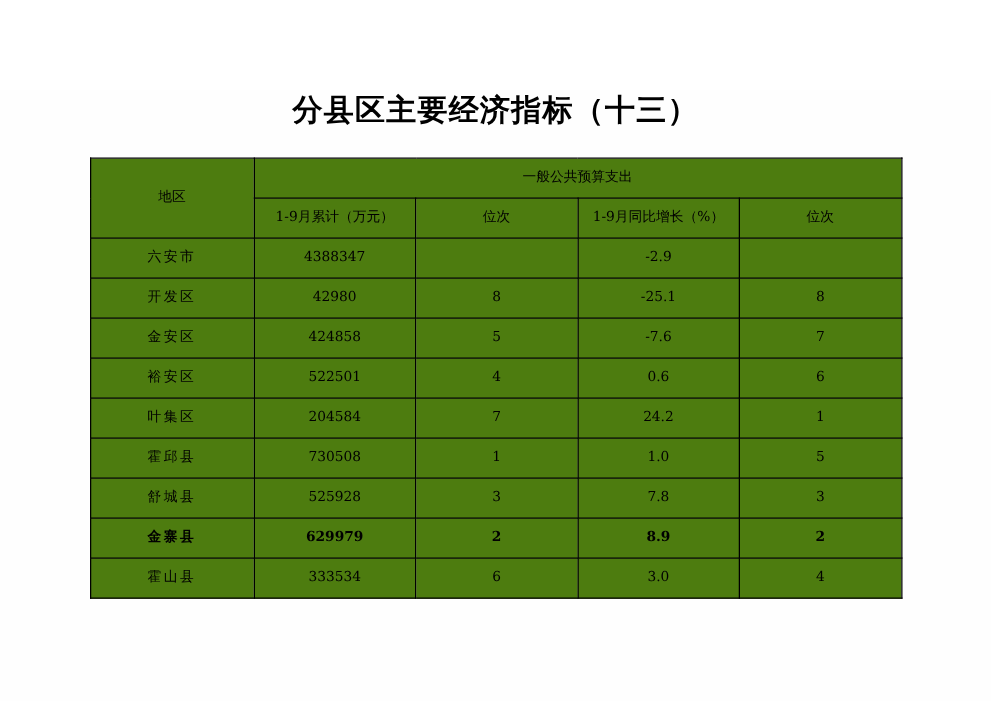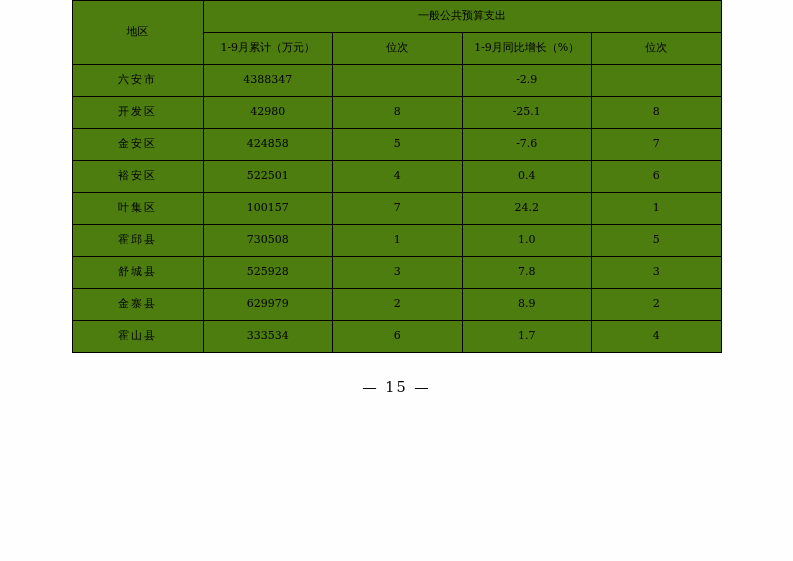--- a/index.html
+++ b/index.html
@@ -61,39 +61,40 @@
     font-size: 15px;
   }
   th.sub-amount { width: 165px; }
   th.sub-rank1 { width: 85px; }
   th.sub-growth { width: 185px; }
   th.sub-rank2 { width: 85px; }
   td.region {
     letter-spacing: 2px;
   }
   tr.bold-row td {
-    font-weight: normal;
+    font-weight: bold;
   }
   .num {
     font-family: "DejaVu Serif", "Liberation Serif", serif;
     margin-left: 42px;
   }
   .page-number {
     text-align: center;
     margin-top: 26px;
     font-size: 14.5px;
     letter-spacing: 2px;
     font-family: "DejaVu Serif", "Liberation Serif", serif;
   }
 </style>
 </head>
 <body>
 
 <div class="page">
 
+  <div class="doc-title">分县区主要经济指标（十三）</div>
 
   <div class="table-wrap">
     <table class="main">
       <thead>
         <tr>
           <th class="region-head" rowspan="2">地区</th>
           <th class="group-head" colspan="4">一般公共预算支出</th>
         </tr>
         <tr>
           <th class="sub-amount">1-9月累计（万元）</th>
@@ -121,26 +122,26 @@
           <td class="region">金安区</td>
           <td class="num">424858</td>
           <td class="num">5</td>
           <td class="num">-7.6</td>
           <td class="num">7</td>
         </tr>
         <tr>
           <td class="region">裕安区</td>
           <td class="num">522501</td>
           <td class="num">4</td>
-          <td class="num">0.4</td>
+          <td class="num">0.6</td>
           <td class="num">6</td>
         </tr>
         <tr>
           <td class="region">叶集区</td>
-          <td class="num">100157</td>
+          <td class="num">204584</td>
           <td class="num">7</td>
           <td class="num">24.2</td>
           <td class="num">1</td>
         </tr>
         <tr>
           <td class="region">霍邱县</td>
           <td class="num">730508</td>
           <td class="num">1</td>
           <td class="num">1.0</td>
           <td class="num">5</td>
@@ -156,22 +157,21 @@
           <td class="region">金寨县</td>
           <td class="num">629979</td>
           <td class="num">2</td>
           <td class="num">8.9</td>
           <td class="num">2</td>
         </tr>
         <tr>
           <td class="region">霍山县</td>
           <td class="num">333534</td>
           <td class="num">6</td>
-          <td class="num">1.7</td>
+          <td class="num">3.0</td>
           <td class="num">4</td>
         </tr>
       </tbody>
     </table>
   </div>
 
-  <div class="page-number">— 15 —</div>
 
 </div>
 
 </body></html>

